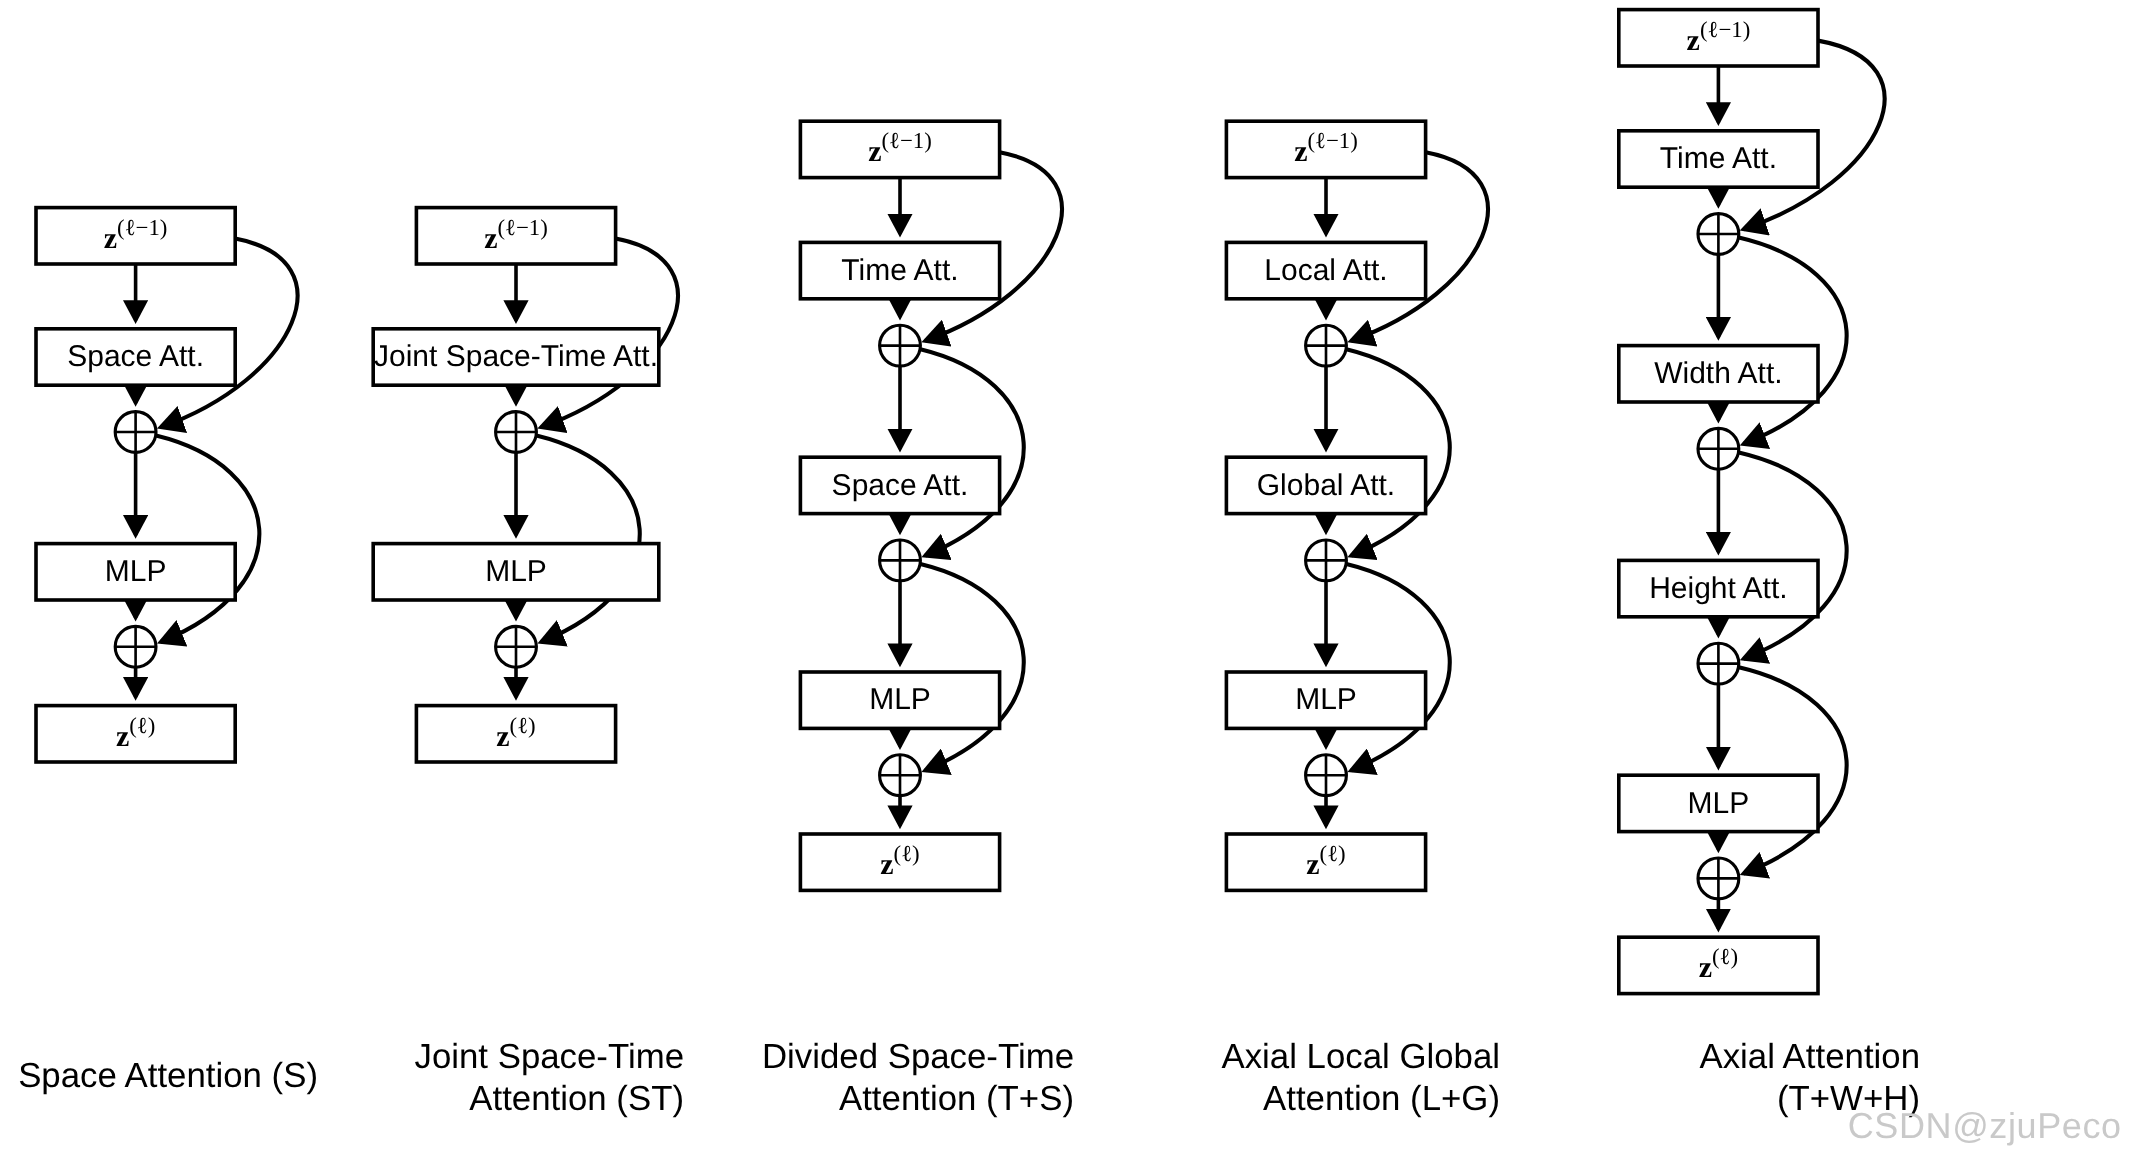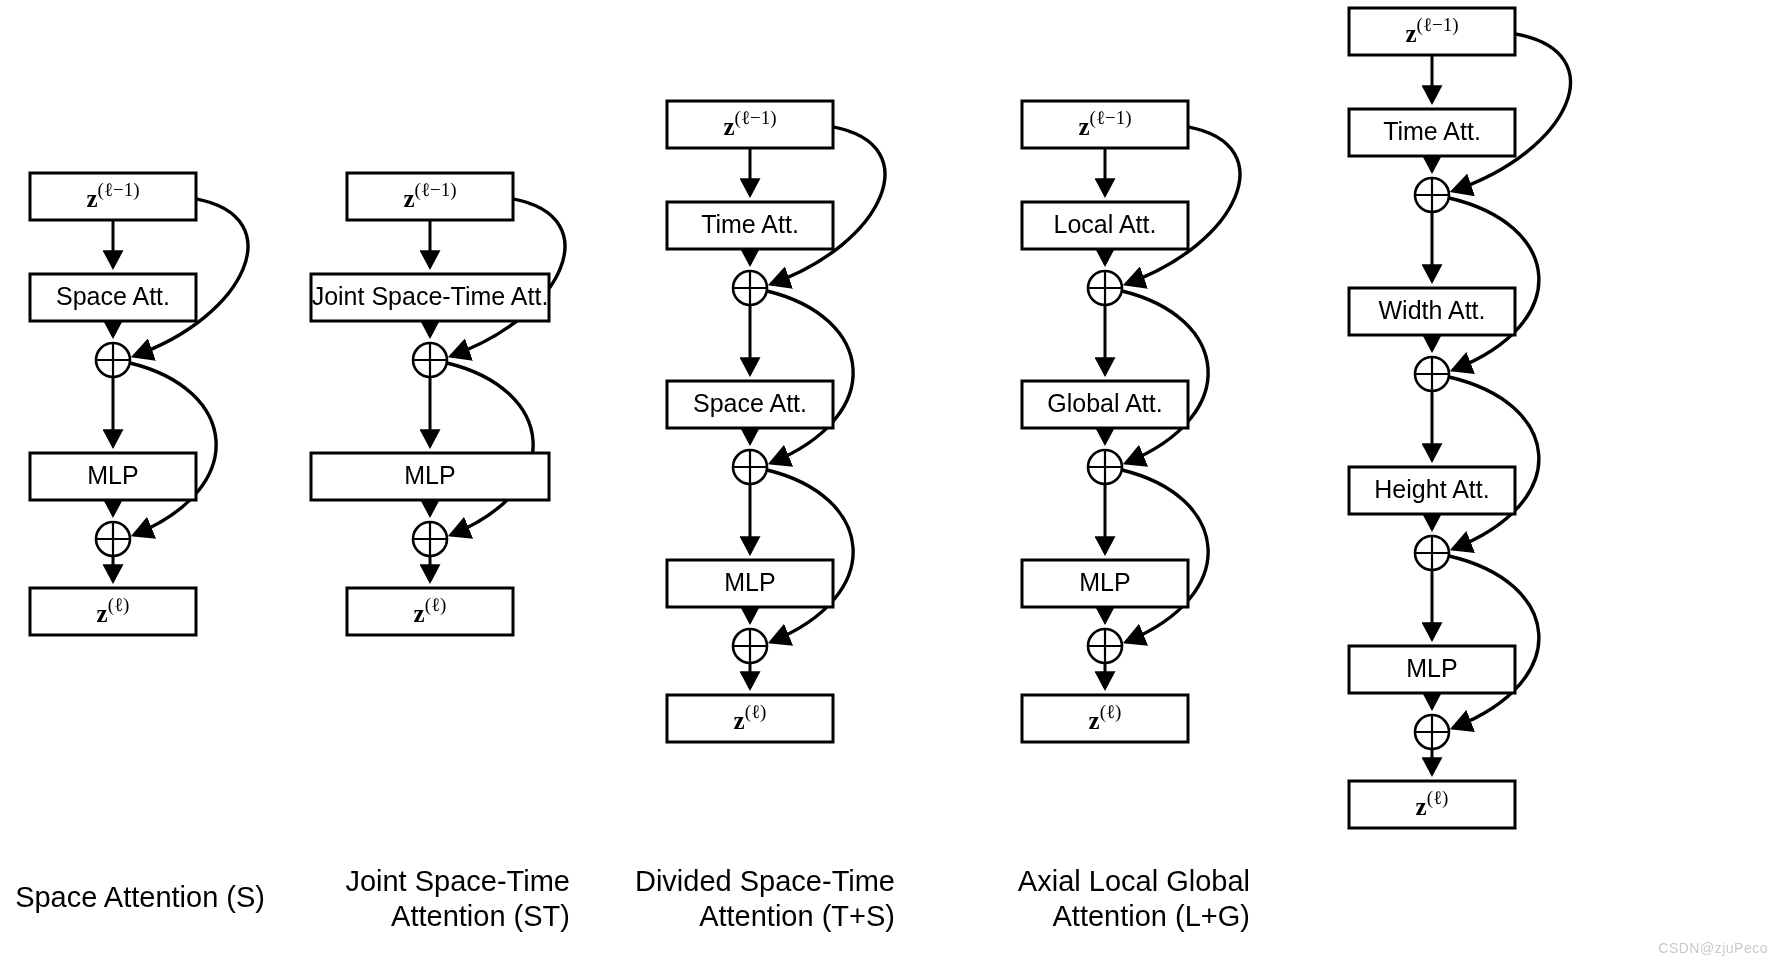--- a/index.html
+++ b/index.html
@@ -78,21 +78,21 @@
     line-height: 1.22;
     color: #000000;
     text-align: right;
     white-space: pre-line;
   }
   #watermark {
     position: absolute;
     right: 10px;
     bottom: 6px;
     font-family: "Liberation Sans", sans-serif;
-    font-size: 14px;
+    font-size: 30px;
     color: #c9c9c9;
     letter-spacing: 0.5px;
     pointer-events: none;
     margin-left: 38px;
   }
 </style>
 </head>
 <body>
 
 <div id="diagram-root">
@@ -258,16 +258,18 @@
 
   <div class="caption" style="left:615px; top:864px; width:280px;">Divided Space-Time
 Attention (T+S)</div>
 
   <div class="caption" style="left:295px; top:864px; width:275px;">Joint Space-Time
 Attention (ST)</div>
 
   <div class="caption" style="left:970px; top:864px; width:280px;">Axial Local Global
 Attention (L+G)</div>
 
+  <div class="caption" style="left:1320px; top:864px; width:280px;">Axial Attention
+(T+W+H)</div>
 
   <div id="watermark">CSDN@zjuPeco</div>
 
 </div>
 
 </body></html>

